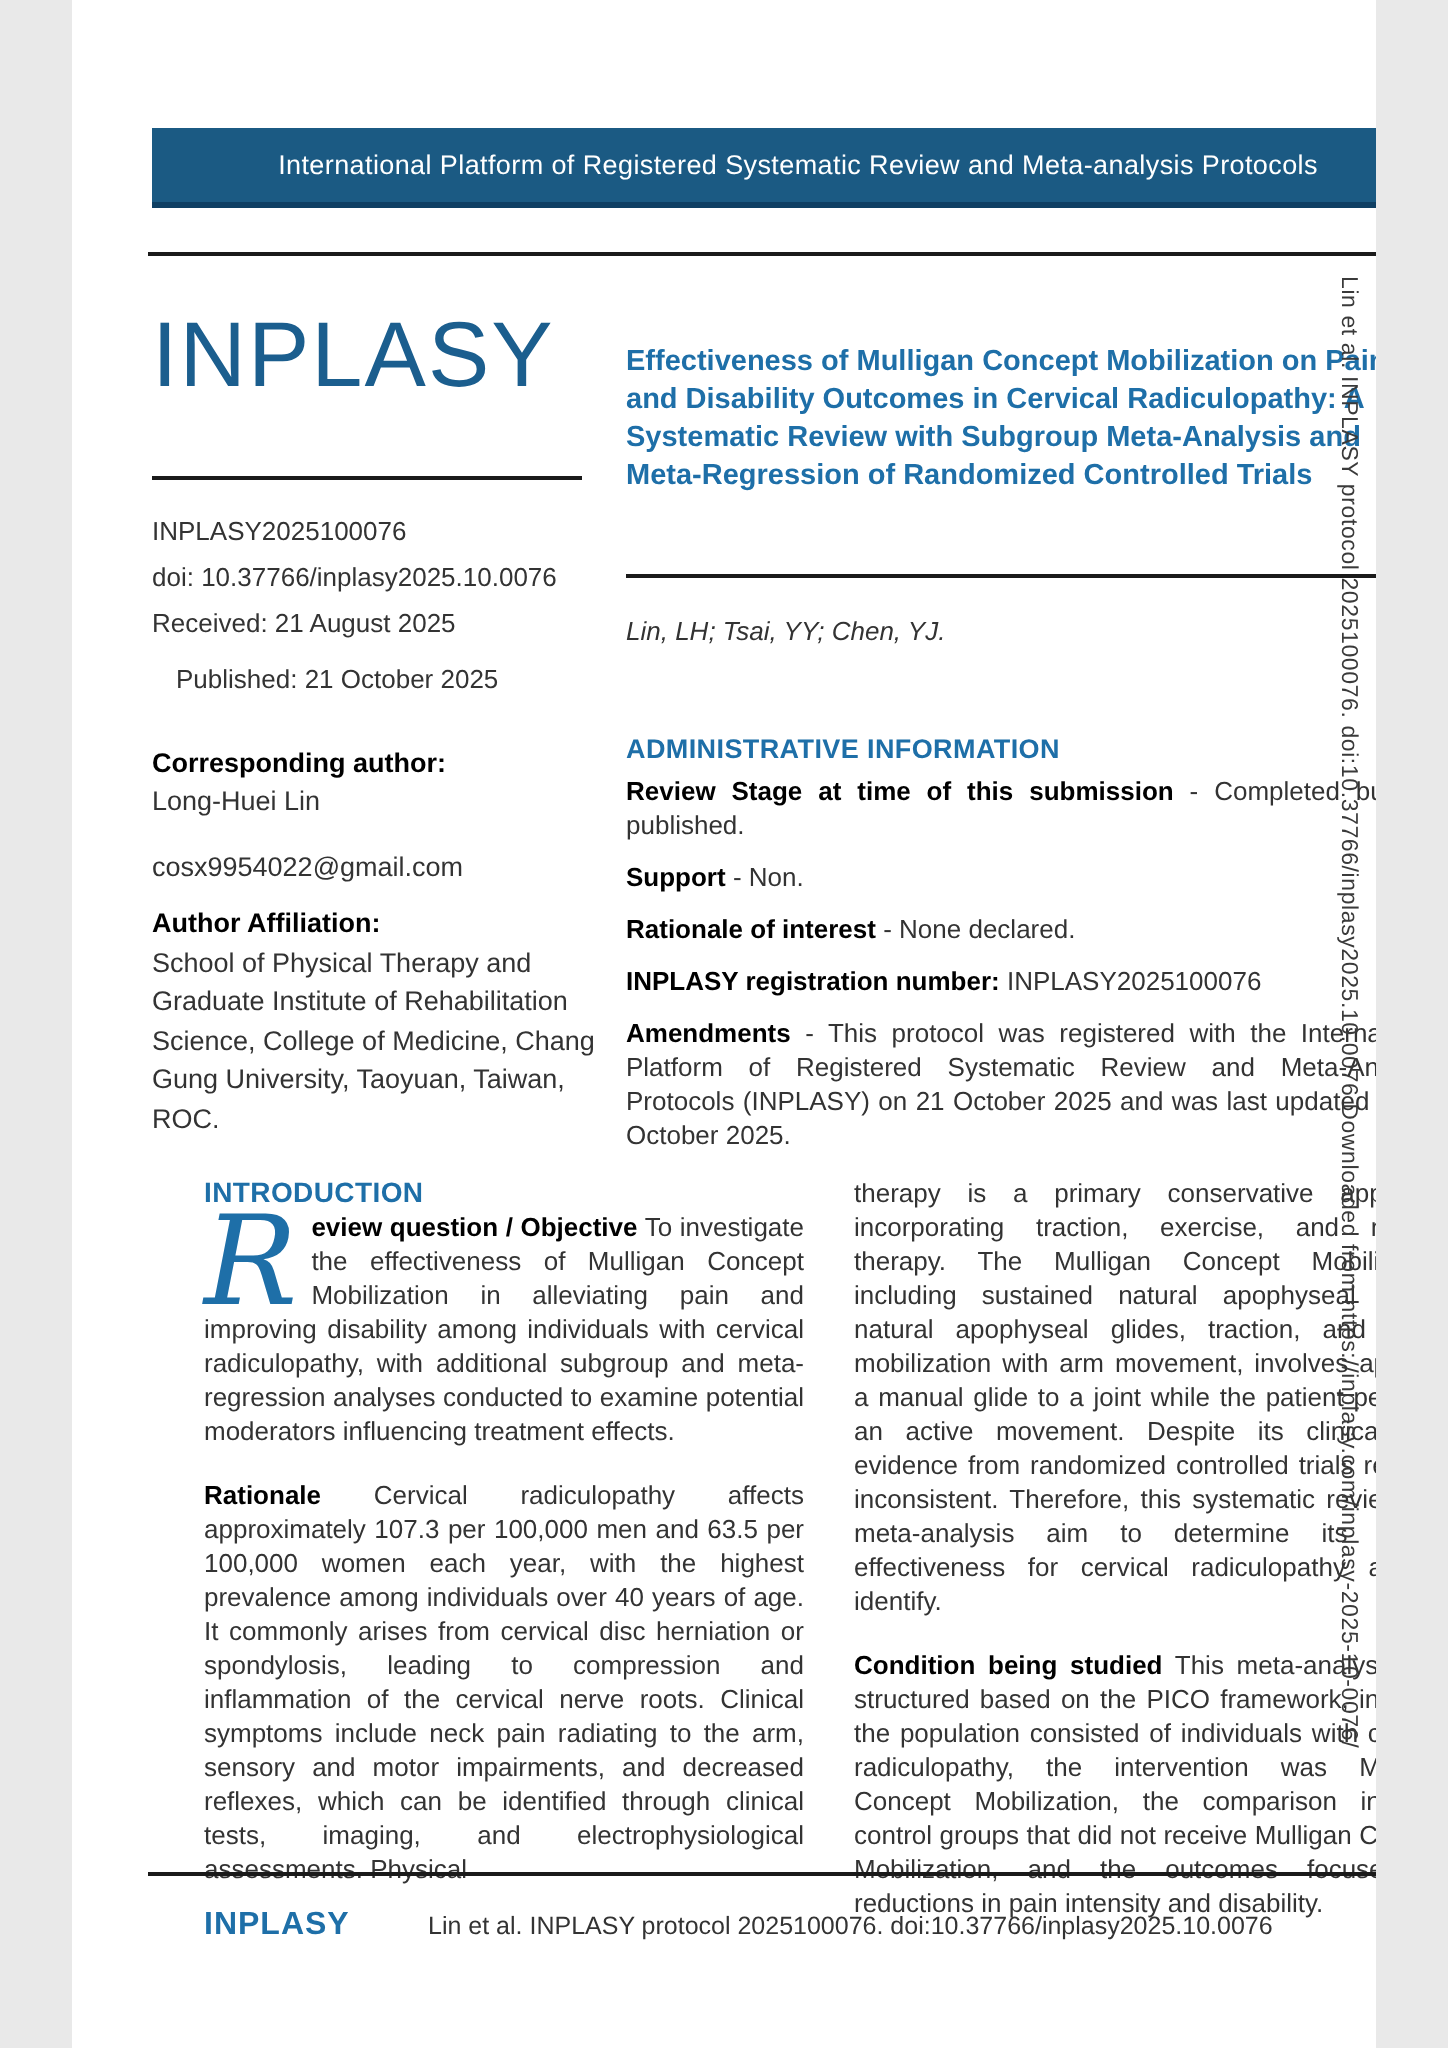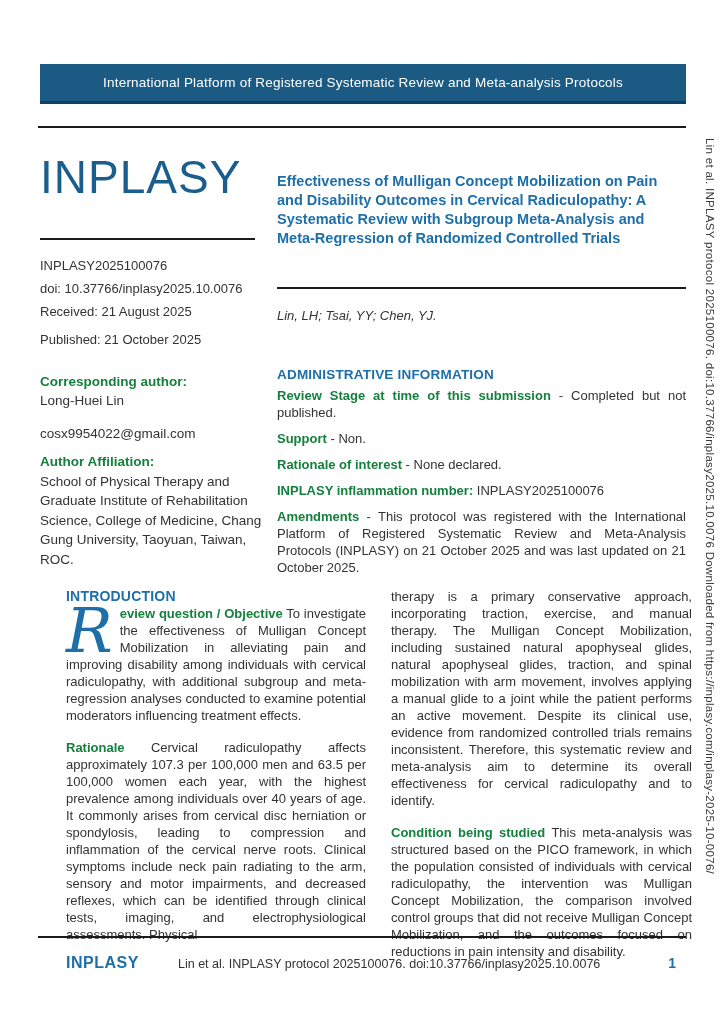--- a/index.html
+++ b/index.html
@@ -1,18 +1,18 @@
 <!DOCTYPE html>
 <html><head>
 <meta charset="utf-8">
 <style>
   * { margin:0; padding:0; box-sizing:border-box; }
   html,body { background:#e9e9e9; }
   .page {
-    position:relative; width:724px; height:1024px; margin:0 auto;
+    position:relative; width:652px; height:1024px; margin:0 auto;
     background:#ffffff; overflow:hidden;
     font-family:"Liberation Sans", sans-serif; color:#333333;
   }
   
   .banner {
     position:absolute; left:40px; top:64px; width:646px; height:40px;
     background:#1B5A83; border-bottom:3px solid #0F3F63;
     display:flex; align-items:center; justify-content:center;
     color:#ffffff; font-size:13.5px; letter-spacing:0.2px;
   }
@@ -20,23 +20,23 @@
   .rule-top    { left:38px; top:126px; width:648px; }
   .rule-logo   { left:40px; top:238px; width:215px; }
   .rule-right  { left:277px; top:287px; width:409px; }
   .rule-bottom { left:38px; top:936px; width:648px; }
   
   .logo {
     position:absolute; left:40px; top:150px;
     font-size:46px; color:#1B5E8E; letter-spacing:1px; font-weight:400;
   }
   .meta { position:absolute; left:40px; top:254px; font-size:13px; line-height:23px; color:#333; }
-  .meta .pub { margin-top:5px; }
+  .meta .pub { margin-top:5px;margin-left:12px; }
   .corr { position:absolute; left:40px; top:372px; font-size:13.5px; line-height:19px; width:225px; }
-  .blue-label { color:#15803d; font-weight:bold; }
+  .blue-label { color:#000000; font-weight:bold; }
   .corr .email { margin-top:14px; }
   .affil { position:absolute; left:40px; top:452px; font-size:13.5px; line-height:19.5px; width:222px; }
   
   .title {
     position:absolute; left:277px; top:172px; width:402px;
     color:#1E6FA8; font-weight:bold; font-size:14.5px; line-height:19px;
   }
   .authors { position:absolute; left:277px; top:308px; font-size:13px; color:#333;font-style:italic; }
   .admin { position:absolute; left:277px; top:366px; width:409px; font-size:13px; line-height:17px; }
   .admin h2 { font-size:13.5px; color:#1E6FA8; margin-bottom:4px; letter-spacing:0.2px; }
@@ -98,21 +98,21 @@
 
   <div class="title">Effectiveness of Mulligan Concept Mobilization on Pain and Disability Outcomes in Cervical Radiculopathy: A Systematic Review with Subgroup Meta-Analysis and Meta-Regression of Randomized Controlled Trials</div>
   <div class="rule rule-right"></div>
   <div class="authors">Lin, LH; Tsai, YY; Chen, YJ.</div>
 
   <div class="admin">
     <h2>ADMINISTRATIVE INFORMATION</h2>
     <p><span class="blue-label">Review Stage at time of this submission</span><span> - </span><span>Completed but not published.</span></p>
     <p><span class="blue-label">Support</span><span> - </span><span>Non.</span></p>
     <p><span class="blue-label">Rationale of interest</span><span> - </span><span>None declared.</span></p>
-    <p><span class="blue-label">INPLASY inflammation number:</span><span> </span><span>INPLASY2025100076</span></p>
+    <p><span class="blue-label">INPLASY registration number:</span><span> </span><span>INPLASY2025100076</span></p>
     <p><span class="blue-label">Amendments</span><span> - </span><span>This protocol was registered with the International Platform of Registered Systematic Review and Meta-Analysis Protocols (INPLASY) on 21 October 2025 and was last updated on 21 October 2025.</span></p>
   </div>
 
   <div class="intro-left">
     <h2>INTRODUCTION</h2>
     <p class="body-par">
       <span class="dropcap">R</span><span class="blue-label">eview question / Objective</span><span> </span><span>To investigate the effectiveness of Mulligan Concept Mobilization in alleviating pain and improving disability among individuals with cervical radiculopathy, with additional subgroup and meta-regression analyses conducted to examine potential moderators influencing treatment effects.</span>
     </p>
     <p class="body-par">
       <span class="blue-label">Rationale</span><span> </span><span>Cervical radiculopathy affects approximately 107.3 per 100,000 men and 63.5 per 100,000 women each year, with the highest prevalence among individuals over 40 years of age. It commonly arises from cervical disc herniation or spondylosis, leading to compression and inflammation of the cervical nerve roots. Clinical symptoms include neck pain radiating to the arm, sensory and motor impairments, and decreased reflexes, which can be identified through clinical tests, imaging, and electrophysiological assessments. Physical</span>

